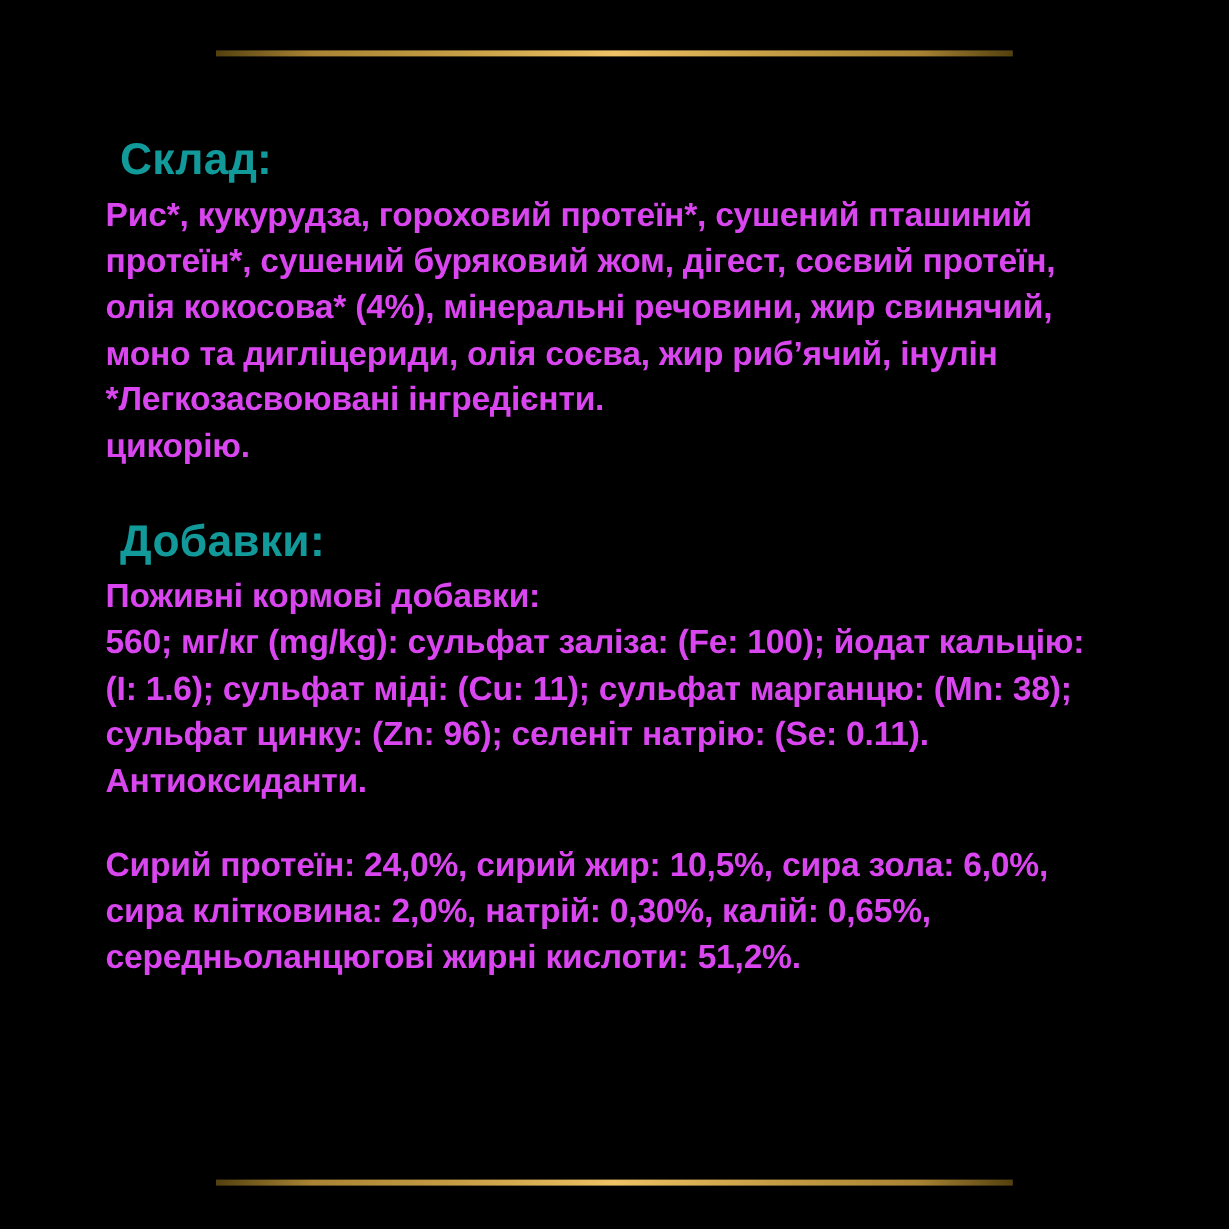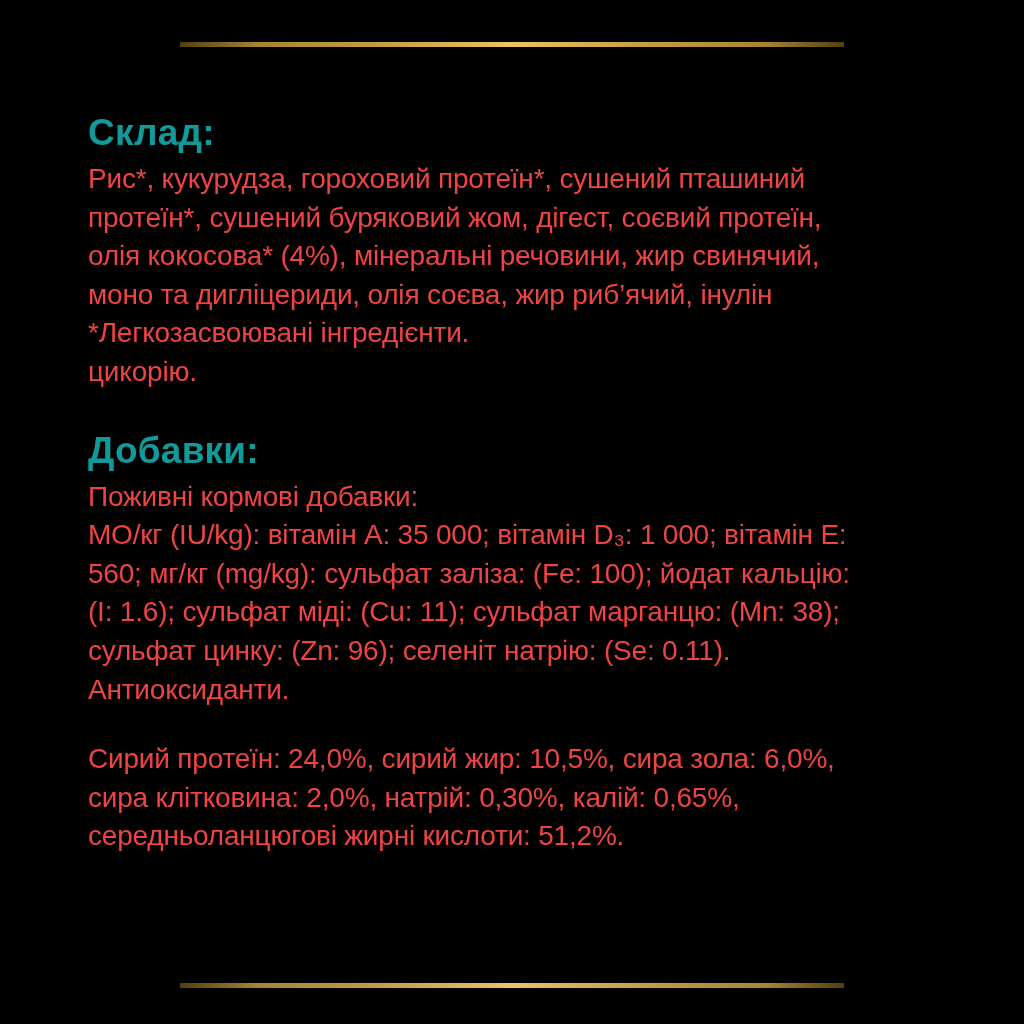--- a/index.html
+++ b/index.html
@@ -31,33 +31,33 @@
   }
   .gold-bar.top { top: 42px; }
   .gold-bar.bottom { top: 983px; }
   .content {
     position: absolute;
     left: 88px;
     top: 111px;
     width: 870px;
   }
   .section-title {
-    margin: 0 0 5px 0;
+    margin: 0 0 5px 12px;
     color: #12999a;
     font-size: 37px;
     line-height: 44px;
     font-weight: bold;
     letter-spacing: 0.2px;
   }
   .line {
     margin: 0;
-    color: #ef4444;
+    color: #d946ef;
     font-size: 28px;
     line-height: 38.6px;
-    font-weight: 400;
+    font-weight: 700;
     white-space: nowrap;
     letter-spacing: -0.2px;
   }
   .section-additives { margin-top: 37px; }
   .section-nutrients { margin-top: 31px; }
 </style>
 </head>
 <body>
 
 <div class="page">
@@ -72,21 +72,20 @@
       <p class="line">протеїн*, сушений буряковий жом, дігест, соєвий протеїн,</p>
       <p class="line">олія кокосова* (4%), мінеральні речовини, жир свинячий,</p>
       <p class="line">моно та дигліцериди, олія соєва, жир риб’ячий, інулін</p>
       <p class="line">*Легкозасвоювані інгредієнти.</p>
       <p class="line">цикорію.</p>
     </section>
 
     <section class="section-additives">
       <h2 class="section-title">Добавки:</h2>
       <p class="line">Поживні кормові добавки:</p>
-      <p class="line">МО/кг (IU/kg): вітамін A: 35 000; вітамін D₃: 1 000; вітамін E:</p>
       <p class="line">560; мг/кг (mg/kg): сульфат заліза: (Fe: 100); йодат кальцію:</p>
       <p class="line">(I: 1.6); сульфат міді: (Cu: 11); сульфат марганцю: (Mn: 38);</p>
       <p class="line">сульфат цинку: (Zn: 96); селеніт натрію: (Se: 0.11).</p>
       <p class="line">Антиоксиданти.</p>
     </section>
 
     <section class="section-nutrients">
       <p class="line">Сирий протеїн: 24,0%, сирий жир: 10,5%, сира зола: 6,0%,</p>
       <p class="line">сира клітковина: 2,0%, натрій: 0,30%, калій: 0,65%,</p>
       <p class="line">середньоланцюгові жирні кислоти: 51,2%.</p>

